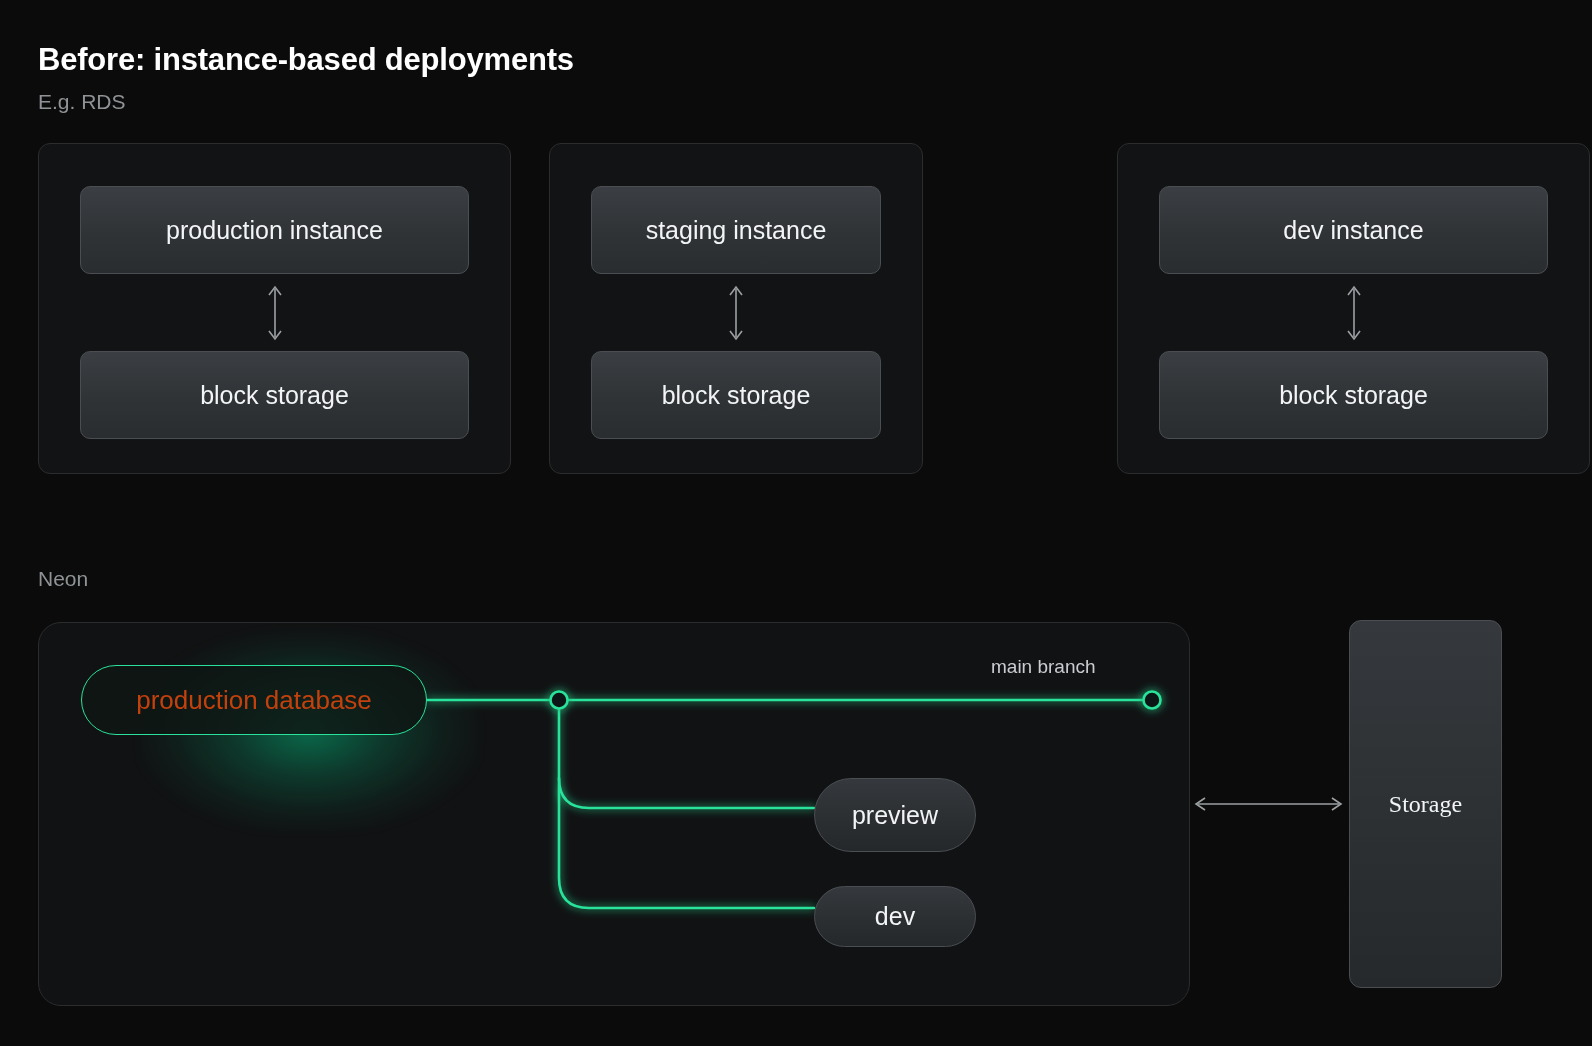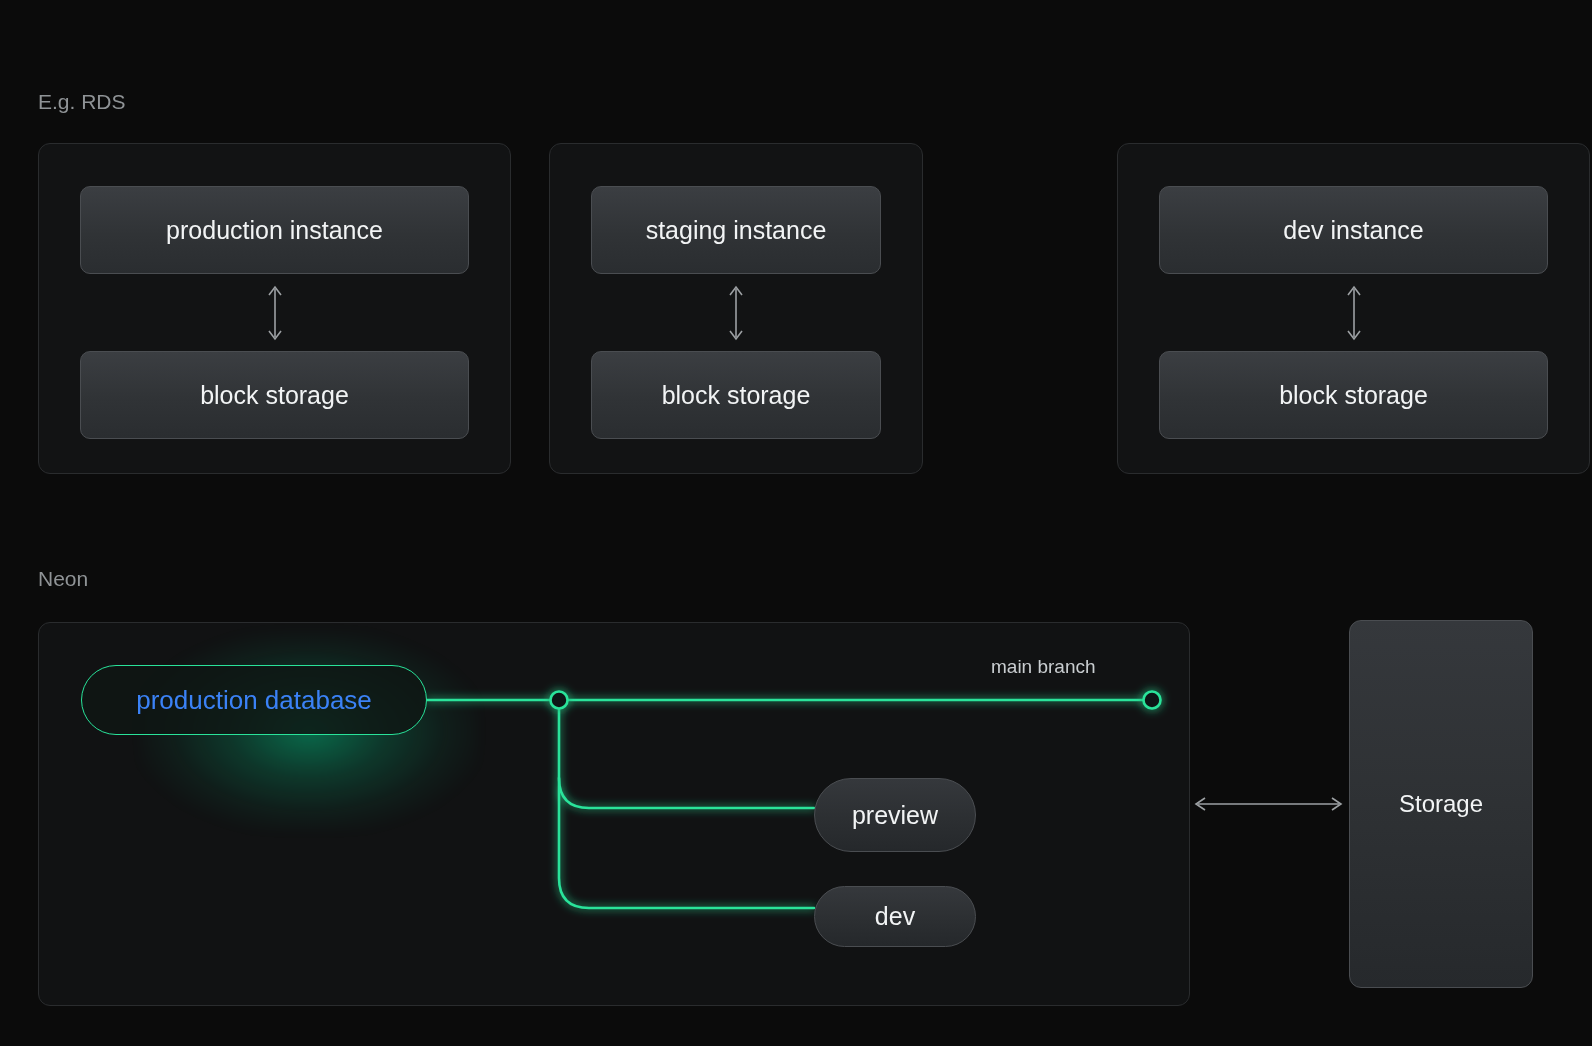--- a/index.html
+++ b/index.html
@@ -86,21 +86,21 @@
 
   
   #after-container {
     position: absolute;
     left: 38px;
     top: 622px;
     width: 1152px;
     height: 384px;
     background: #111213;
     border: 1px solid #2a2c2e;
-    border-radius: 12px;
+    border-radius: 23px;
     box-sizing: border-box;
     overflow: hidden;
     padding-left: 26px;
   }
 
   #branch-svg {
     position: absolute;
     left: 0;
     top: 0;
     width: 1152px;
@@ -135,21 +135,21 @@
   .pill span { font-weight: 400; }
 
   #prod-pill {
     left: 42px;
     top: 42px;
     width: 346px;
     height: 70px;
     border: 1.6px solid #29e39a;
     background: rgba(15,22,19,0.82);
   }
-  #prod-pill span { font-size: 26px; color: #3b82f6; }
+  #prod-pill span { font-size: 26px; color: #c2410c; }
 
   .branch-pill {
     border: 1px solid #4a4d51;
     background: linear-gradient(180deg, #35383c 0%, #2c2f32 55%, #25282b 100%);
   }
   .branch-pill span { font-size: 25px; color: #f2f4f5; }
 
   #preview-pill { left: 775px; top: 155px; width: 162px; height: 74px; }
   #dev-pill     { left: 775px; top: 263px; width: 162px; height: 61px; }
 
@@ -160,49 +160,51 @@
     font-size: 19px;
     color: #c9cdd0;
     white-space: nowrap;
   }
 
   
   #storage-box {
     position: absolute;
     left: 1349px;
     top: 620px;
-    width: 184px;
+    width: 153px;
     height: 368px;
     border: 1px solid #4a4d51;
     border-radius: 12px;
     background: linear-gradient(180deg, #35383c 0%, #2e3134 50%, #26292c 100%);
     display: flex;
     align-items: center;
     justify-content: center;
     box-sizing: border-box;
+    font-family: Liberation Serif, serif;
   }
   #storage-box span {
     font-size: 24px;
     color: #f2f4f5;
     white-space: nowrap;
   }
 
   #storage-arrow {
     position: absolute;
     left: 1191px;
     top: 793px;
     width: 155px;
     height: 22px;
   }
 </style>
 </head>
 <body>
 
 <div id="canvas">
 
+  <div class="section-title" style="left:38px; top:42px;">Before: instance-based deployments</div>
   <div class="section-sub" style="left:38px; top:90px;">E.g. RDS</div>
 
   <div class="before-card c1">
     <div class="node-box top">
       <span>production instance</span>
     </div>
     <div class="vert-arrow">
       <svg width="22" height="62" viewBox="0 0 22 62">
         <line x1="11" y1="7" x2="11" y2="55" stroke="#9da1a4" stroke-width="1.6"></line>
         <polyline points="5,13 11,5 17,13" fill="none" stroke="#9da1a4" stroke-width="1.6"></polyline>

